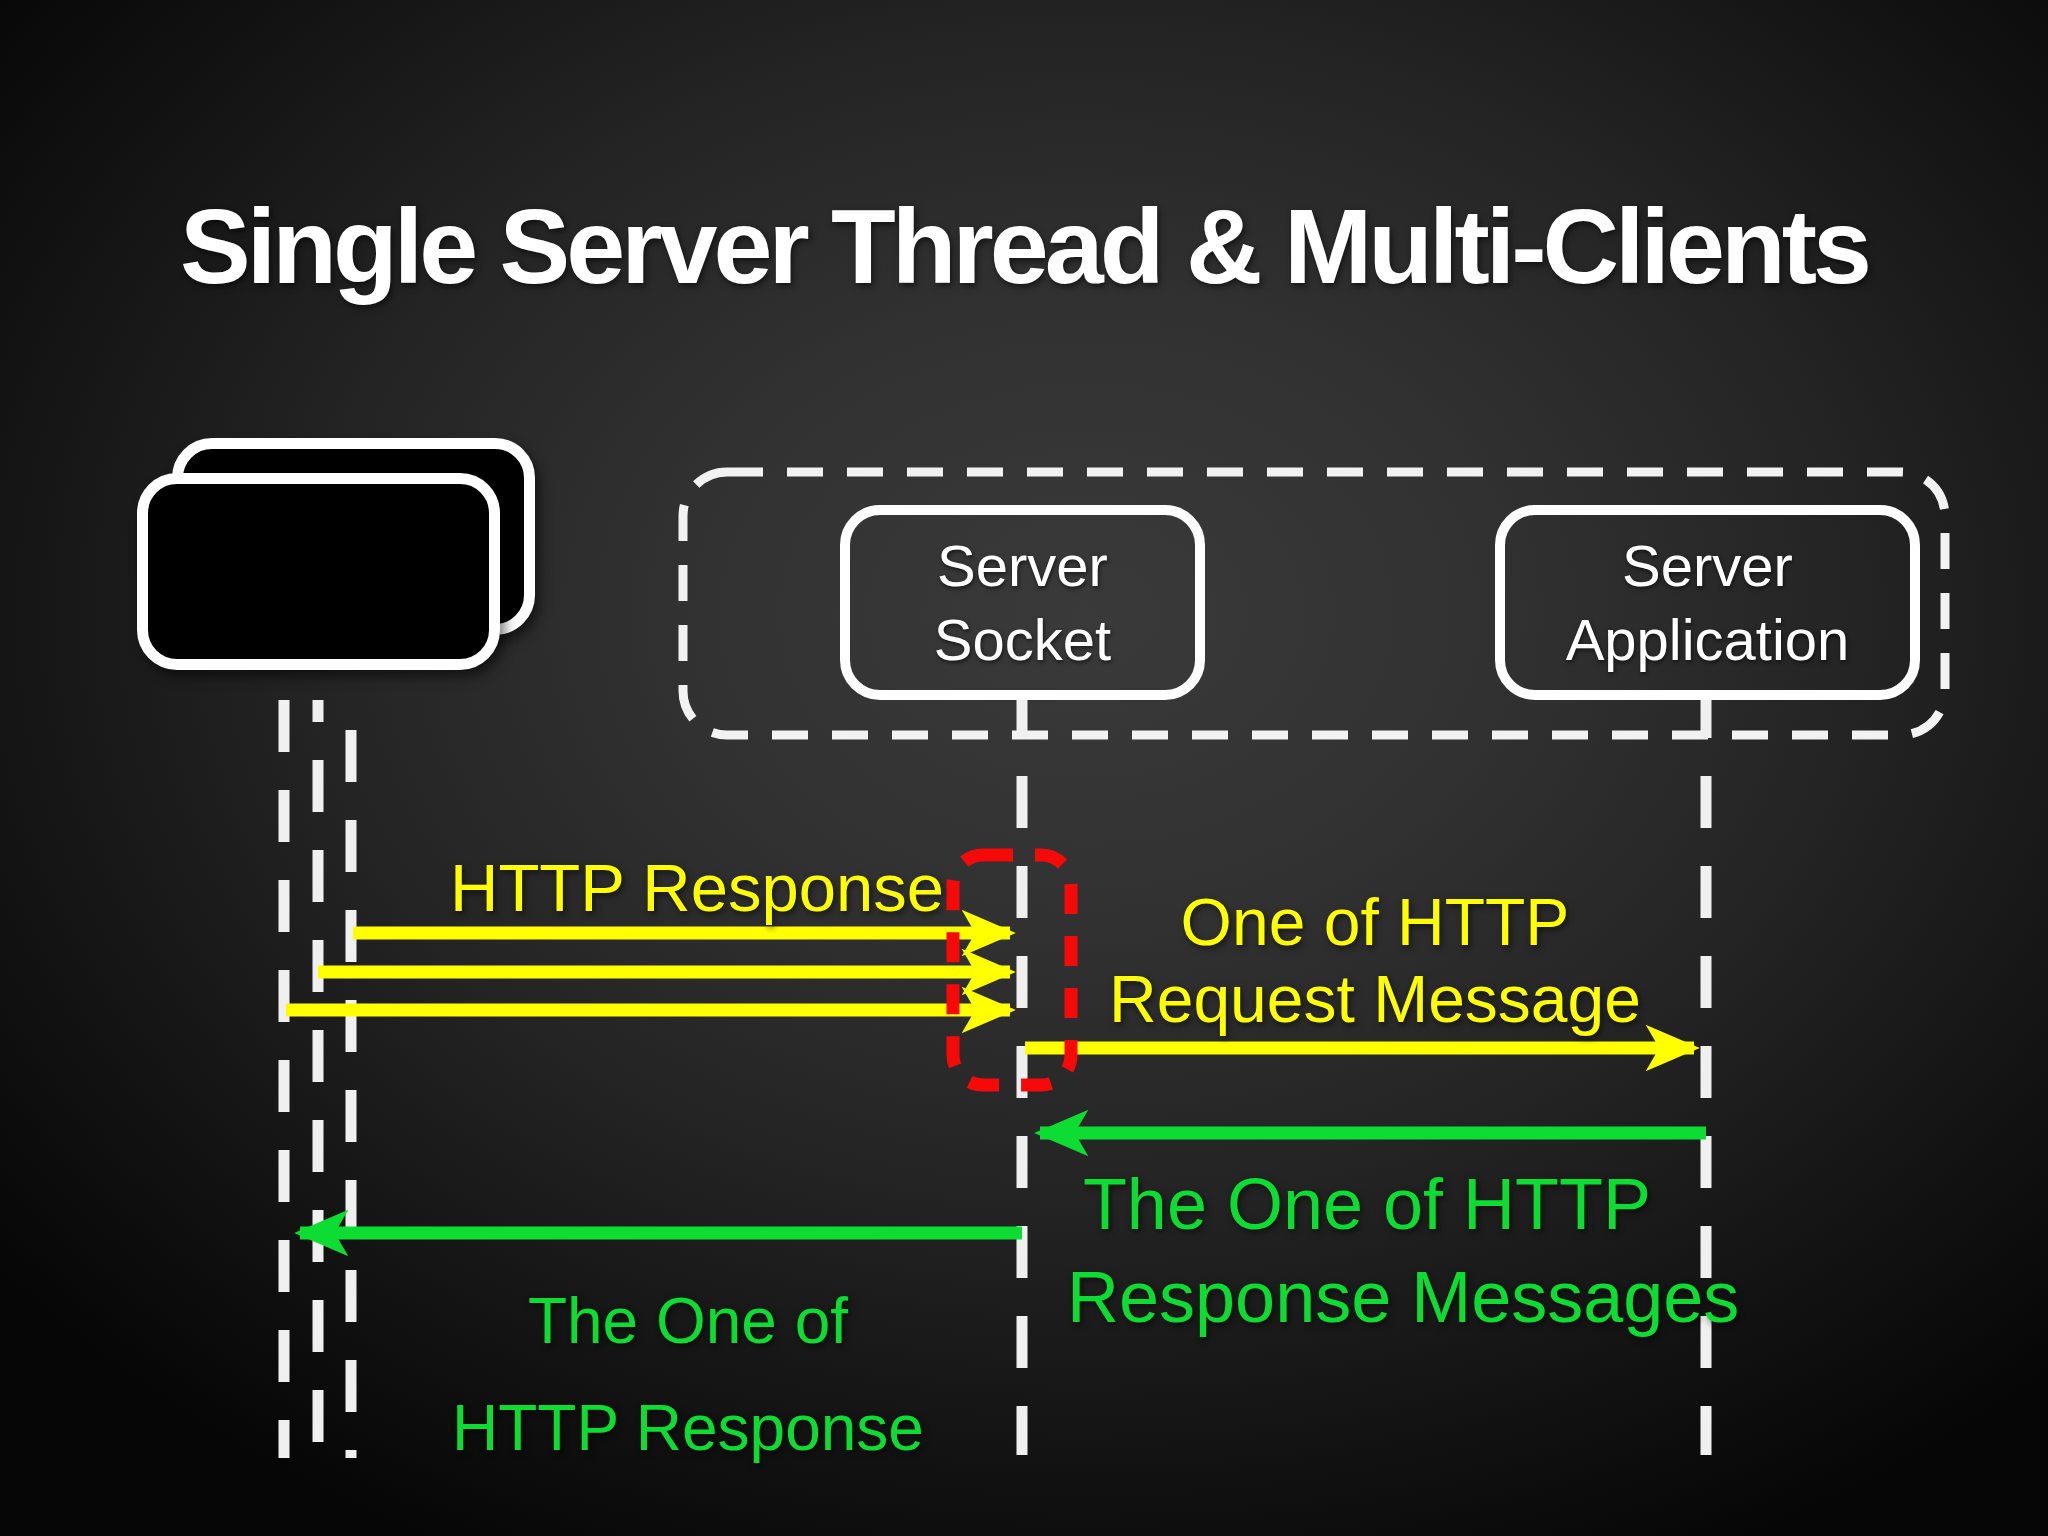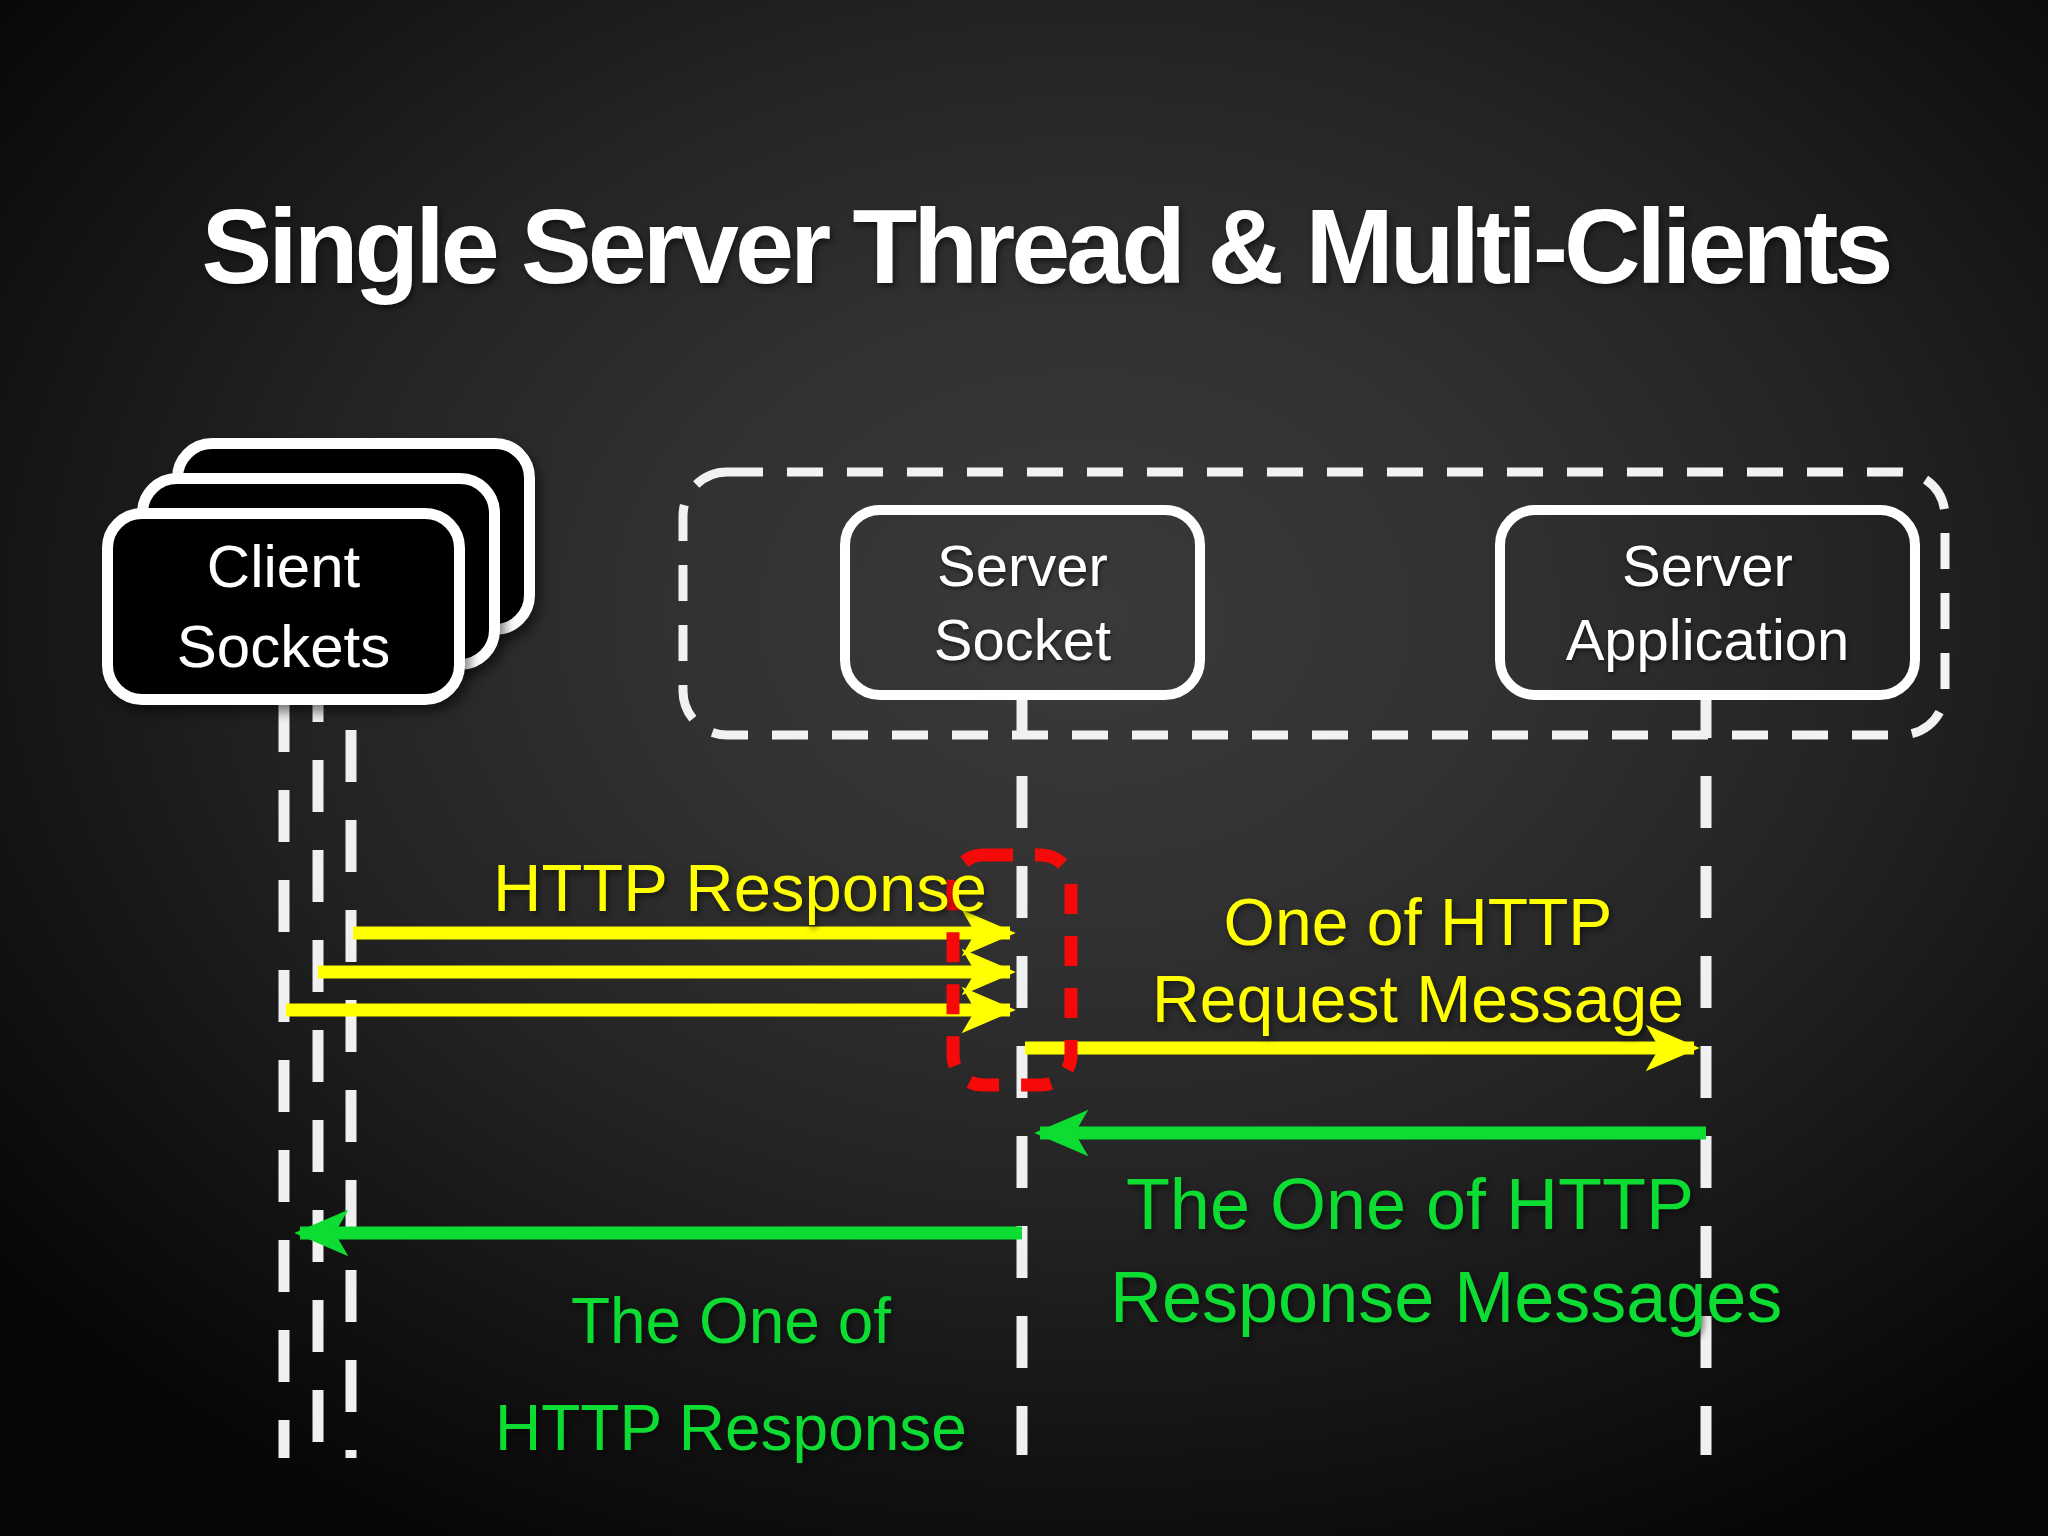--- a/index.html
+++ b/index.html
@@ -3,21 +3,21 @@
 <meta charset="utf-8">
 <style>
   html,body{margin:0;padding:0;background:#000;}
   #stage{
     position:relative;width:2048px;height:1536px;overflow:hidden;
     background:radial-gradient(ellipse 1400px 1050px at 53% 40%,
       #3a3a3a 0%, #313131 30%, #242424 55%, #131313 80%, #060606 100%);
     font-family:"Liberation Sans", sans-serif;
   }
   .abs{position:absolute;}
-  .lbl{text-shadow:2px 3px 6px rgba(0,0,0,.55);white-space:nowrap;padding-left:43px;}
+  .lbl{text-shadow:2px 3px 6px rgba(0,0,0,.55);white-space:nowrap;}
   #title{
     left:0;right:0;top:186px;text-align:center;color:#ffffff;
     font-size:106px;font-weight:bold;letter-spacing:-4px;
   }
   #http-server-label{
     left:1162px;top:390px;color:#f5f5f5;font-size:64px;
   }
   .node-box{
     box-sizing:border-box;border:11px solid #ffffff;border-radius:40px;
     background:#000000;box-shadow:5px 7px 12px rgba(0,0,0,.5);
@@ -70,26 +70,20 @@
     <line x1="1022" y1="1233" x2="300" y2="1233" stroke="#0ddd33" stroke-width="13" marker-end="url(#ah-g)"></line>
 
     <rect x="953" y="855" width="118" height="230" rx="30" fill="none" stroke="#f60909" stroke-width="13" stroke-dasharray="30 22"></rect>
   </svg>
 
   <div class="abs lbl" id="title">Single Server Thread &amp; Multi-Clients</div>
 
 
   <div class="abs node-box" style="left:172px;top:438px;width:363px;height:197px;"></div>
   <div class="abs node-box" style="left:137px;top:473px;width:363px;height:197px;"></div>
-  <div class="abs node-box" id="client-box-front" style="left:102px;top:508px;width:363px;height:197px;">
-    <div class="node-label">
-      <div>Client</div>
-      <div>Sockets</div>
-    </div>
-  </div>
 
   <div class="abs node-box hollow" style="left:840px;top:505px;width:365px;height:195px;">
     <div class="node-label">
       <div>Server</div>
       <div>Socket</div>
     </div>
   </div>
 
   <div class="abs node-box hollow" style="left:1495px;top:505px;width:425px;height:195px;">
     <div class="node-label">

